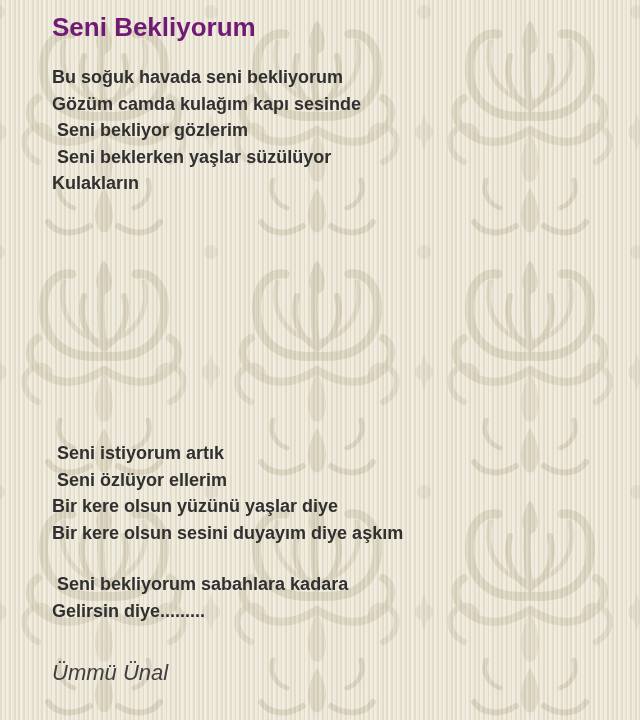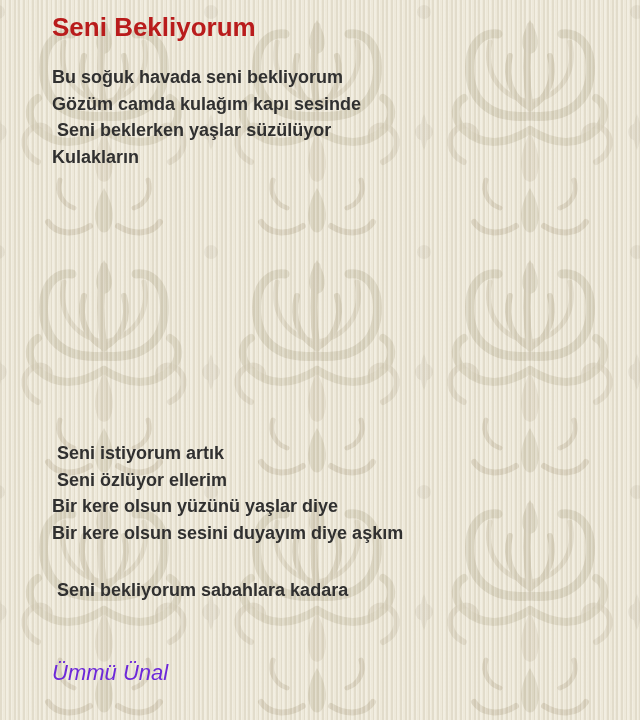--- a/index.html
+++ b/index.html
@@ -41,48 +41,48 @@
     width: 640px; height: 720px;
     z-index: 2;
   }
   .poem-title {
     position: absolute;
     left: 52px; top: 11px;
     margin: 0;
     font-size: 26px;
     font-weight: bold;
     line-height: 32px;
-    color: #b91c1c;
+    color: #701a75;
     white-space: pre;
   }
   .stanza {
     position: absolute;
     left: 52px;
     margin: 0;
   }
   .stanza .poem-line {
     font-size: 18px;
     font-weight: bold;
     line-height: 26.5px;
     color: #303030;
     white-space: pre-wrap;
   }
   .stanza-1 { top: 64px; }
   .stanza-2 { top: 209px; }
   .stanza-3 { top: 440px; }
-  .stanza-4 { top: 571px; margin-top: 6px; }
+  .stanza-4 { top: 571px; }
   .poem-author {
     position: absolute;
     left: 52px; top: 659px;
     margin: 0;
     font-size: 22px;
     font-style: italic;
     font-weight: normal;
     line-height: 28px;
-    color: #6d28d9;
+    color: #404040;
     white-space: pre;
   }
 </style>
 </head>
 <body>
 
 <div class="page">
 
   <svg class="damask-svg" width="640" height="720" viewBox="0 0 640 720" xmlns="http://www.w3.org/2000/svg" aria-hidden="true">
     <defs>
@@ -129,28 +129,30 @@
   </svg>
 
   <div class="stripes"></div>
 
   <div class="content">
     <h1 class="poem-title">Seni Bekliyorum</h1>
 
     <div class="stanza stanza-1">
         <div class="poem-line">Bu soğuk havada seni bekliyorum</div>
         <div class="poem-line">Gözüm camda kulağım kapı sesinde</div>
+        <div class="poem-line"> Seni bekliyor gözlerim</div>
         <div class="poem-line"> Seni beklerken yaşlar süzülüyor</div>
         <div class="poem-line">Kulakların</div>
       </div>
     <div class="stanza stanza-3">
         <div class="poem-line"> Seni istiyorum artık</div>
         <div class="poem-line"> Seni özlüyor ellerim</div>
         <div class="poem-line">Bir kere olsun yüzünü yaşlar diye</div>
         <div class="poem-line">Bir kere olsun sesini duyayım diye aşkım</div>
       </div>
     <div class="stanza stanza-4">
         <div class="poem-line"> Seni bekliyorum sabahlara kadara</div>
+        <div class="poem-line">Gelirsin diye.........</div>
       </div>
 
     <div class="poem-author">Ümmü Ünal</div>
   </div>
 </div>
 
 </body></html>

